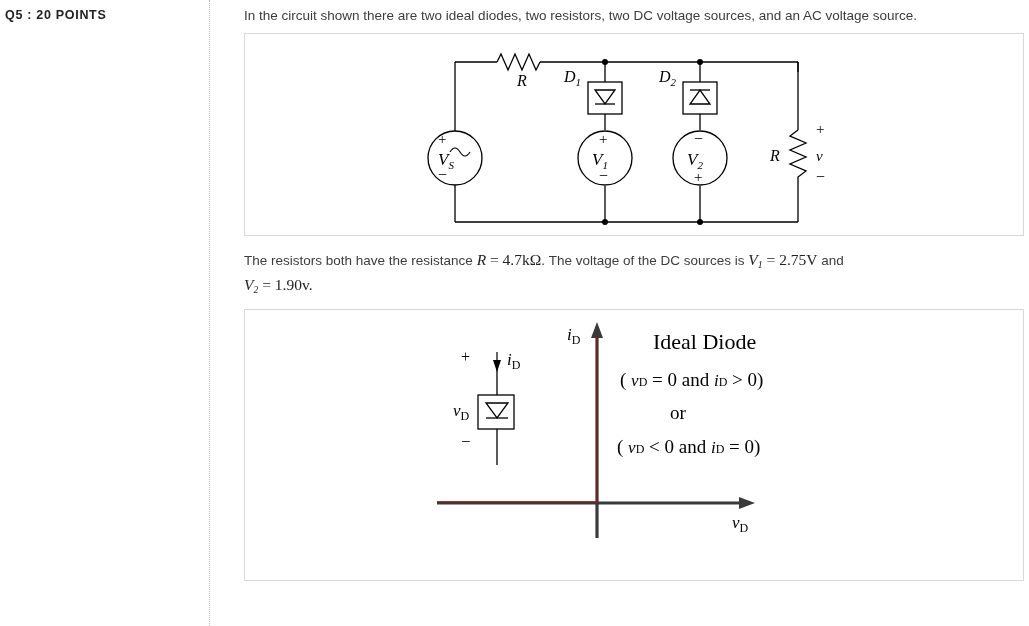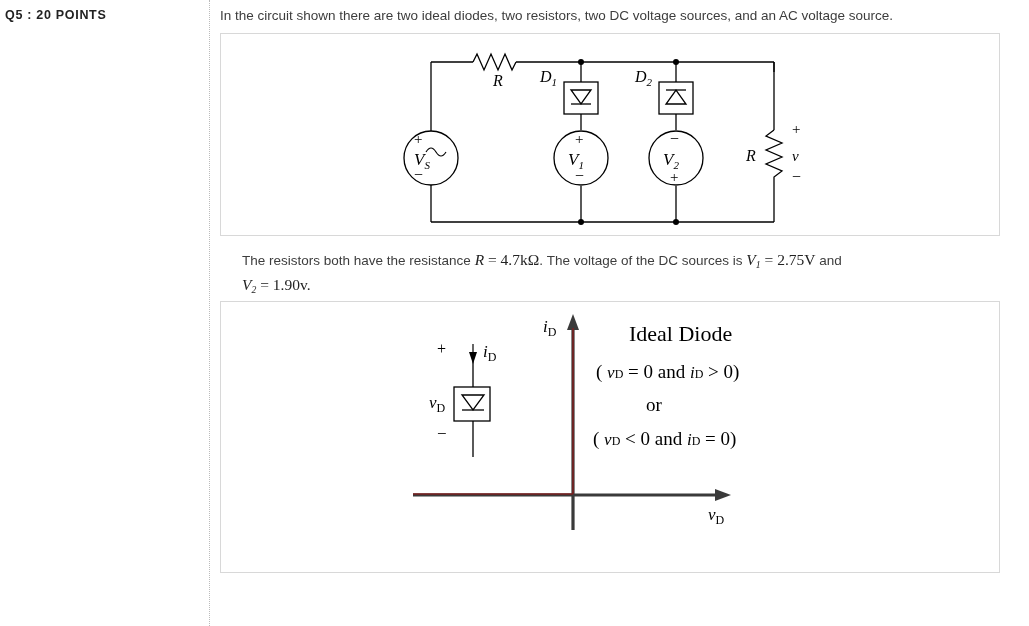--- a/index.html
+++ b/index.html
@@ -36,46 +36,45 @@
     top: 8px;
     font-size: 12.5px;
     font-weight: bold;
     letter-spacing: 0.7px;
     color: #222222;
     white-space: nowrap;
   }
   
   .content {
     position: absolute;
-    left: 220px;
+    left: 244px;
     top: 0;
     width: 780px;
   }
   .intro {
     font-size: 13.5px;
     color: #3d3d3d;
     padding-top: 7px;
     line-height: 1.35;
   }
   .figure-box {
     border: 1px solid #d8d8d8;
     background: #ffffff;
     box-sizing: border-box;
     margin-top: 8px;
     position: relative;
   }
   #circuit-figure-box { height: 203px; }
-  #diode-figure-box { height: 272px; margin-top: 4px; text-decoration: underline; }
+  #diode-figure-box { height: 272px; margin-top: 12px; text-decoration: underline; }
 
   .body-text {
     font-size: 13.5px;
     color: #3d3d3d;
     line-height: 1.5;
     margin-top: 12px;
-    margin-left: 22px;
   }
   .body-text .line2 { display: block; }
   .math {
     font-family: "Liberation Serif", serif;
     font-style: italic;
     font-size: 15.5px;
     color: #222222;
   }
   .mathn {
     font-family: "Liberation Serif", serif;

